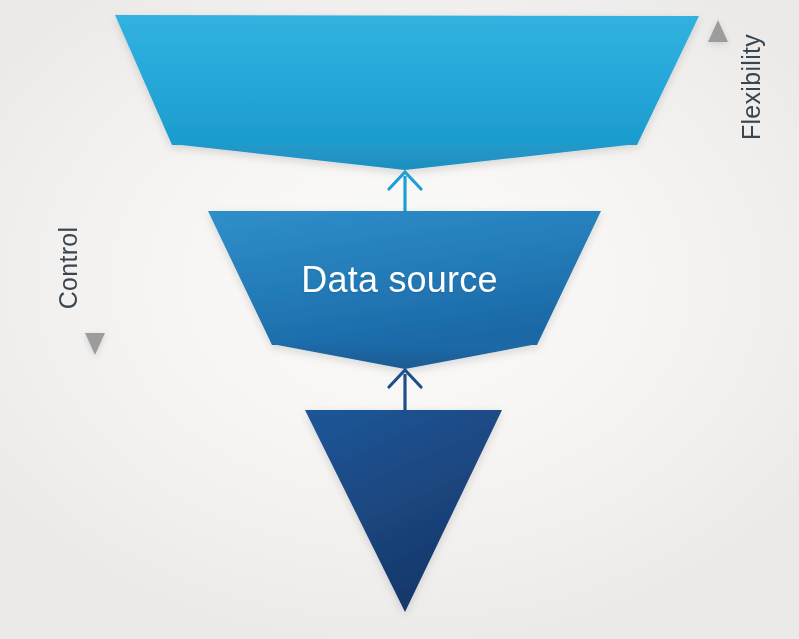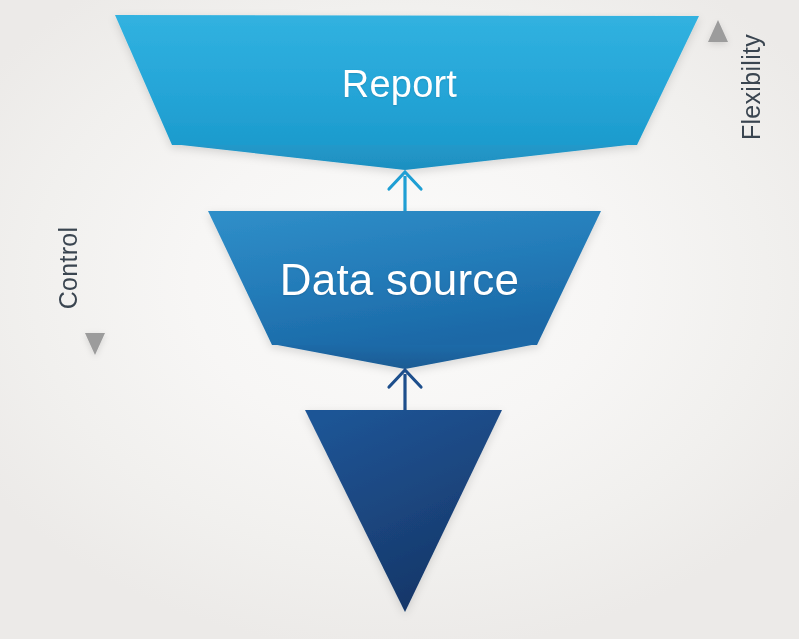--- a/index.html
+++ b/index.html
@@ -43,21 +43,21 @@
     left: 0;
     width: 799px;
     top: 61px;
     font-size: 38px;
     line-height: 46px;
   }
   #label-datasource {
     left: 0;
     width: 799px;
     top: 258px;
-    font-size: 44px;
+    font-size: 36px;
     line-height: 44px;
   }
   #label-dataset {
     left: 0;
     width: 799px;
     top: 437px;
     font-size: 33px;
     line-height: 41px;
   }
   .axis-label {
@@ -153,21 +153,20 @@
       <line x1="95" y1="23" x2="95" y2="341" stroke="url(#gradAxis)" stroke-width="4"></line>
       <polygon points="95,355 85,333 105,333" fill="#9c9c9c"></polygon>
     </g>
 
     <g filter="url(#softShadowSm)">
       <line x1="718" y1="34" x2="718" y2="352" stroke="url(#gradAxis)" stroke-width="4"></line>
       <polygon points="718,20 708,42 728,42" fill="#9c9c9c"></polygon>
     </g>
   </svg>
 
-  <div class="stage-label" id="label-report">Report</div>
 
   <div class="stage-label" id="label-datasource">Data source</div>
 
 
   <div class="axis-label" id="label-control">Control</div>
 
   <div class="axis-label" id="label-flexibility">Flexibility</div>
 
 </div>
 

